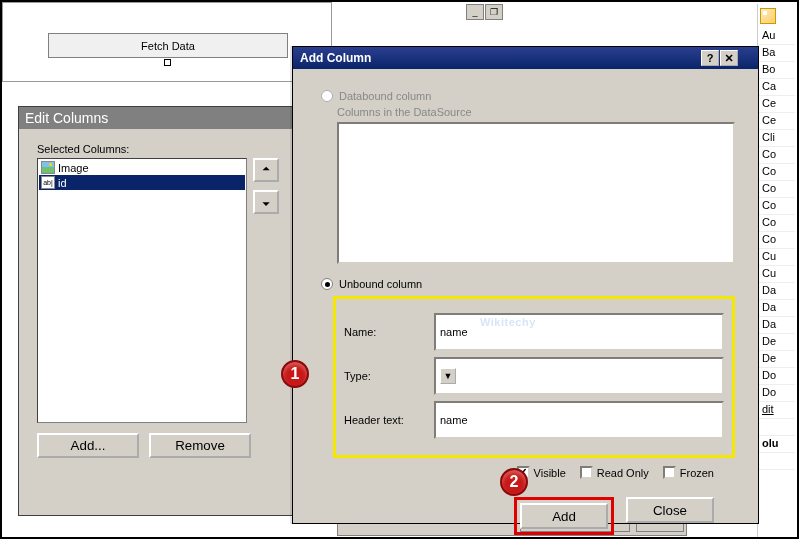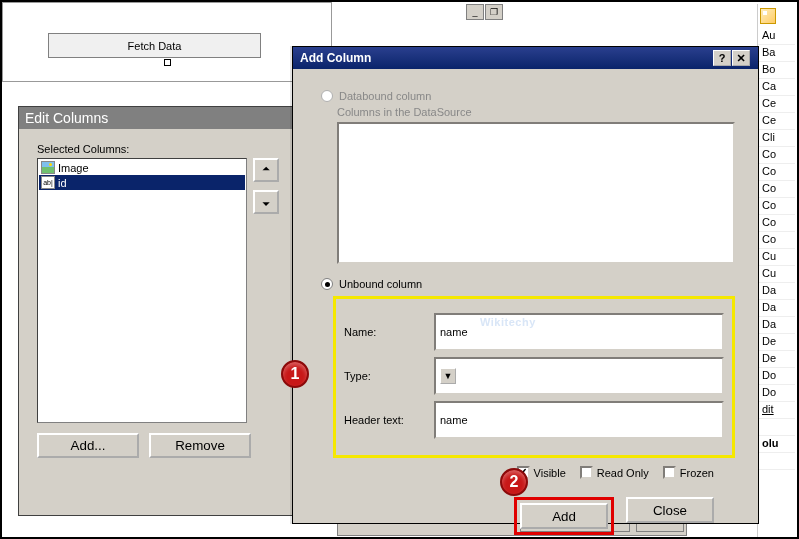--- a/index.html
+++ b/index.html
@@ -2,21 +2,21 @@
 <html><head>
 <meta charset="utf-8">
 <style>
 * { box-sizing: border-box; margin: 0; padding: 0; }
 body { font-family: Tahoma, Arial, sans-serif; font-size: 11px; background: #fff; width: 799px; height: 539px; position: relative; overflow: hidden; border: 2px solid #000; }
 
 .bg-window { position: absolute; }
 
 
 .fetch-window { left: 0; top: 0; width: 330px; height: 80px; background: #fff; border: 1px solid #999; }
-.fetch-btn { position: absolute; left: 45px; top: 30px; width: 213px; height: 25px; background: #f0f0f0; border: 1px solid #808080; display: flex; align-items: center; justify-content: center; cursor: pointer; }
+.fetch-btn { position: absolute; left: 45px; top: 30px; width: 240px; height: 25px; background: #f0f0f0; border: 1px solid #808080; display: flex; align-items: center; justify-content: center; cursor: pointer; }
 .fetch-handle { position: absolute; left: 161px; top: 56px; width: 7px; height: 7px; background: #fff; border: 1px solid #000; }
 
 
 .top-controls { position: absolute; left: 463px; top: 2px; display: flex; }
 .top-controls div { width: 18px; height: 16px; background: #d4d0c8; border: 1px solid #808080; margin-left: 1px; display: flex; align-items: center; justify-content: center; font-size: 9px; }
 
 
 .edit-cols { position: absolute; left: 16px; top: 104px; width: 520px; height: 410px; background: #d4d0c8; border: 1px solid #404040; }
 .edit-cols-title { background: #808080; color: #fff; padding: 3px 6px; font-size: 14px; }
 .edit-cols-body { padding: 14px 18px; }
@@ -37,21 +37,21 @@
 
 .props { position: absolute; right: 2px; top: 2px; width: 38px; height: 535px; background: #fff; border-left: 1px solid #ccc; overflow: hidden; }
 .props-icon { width: 16px; height: 16px; margin: 4px 2px; background: linear-gradient(135deg,#ffeebb,#ffcc66); border: 1px solid #cc9900; position: relative; }
 .props-icon::after { content: ''; position: absolute; left: 2px; top: 2px; width: 4px; height: 4px; background: #fff; }
 .props div.row { height: 17px; padding: 1px 4px; border-bottom: 1px solid #eee; white-space: nowrap; overflow: hidden; color: #000; }
 .props .link { color: #0033cc; text-decoration: underline; cursor: pointer; }
 .props .bold { font-weight: bold; }
 
 
 .addcol { position: absolute; left: 290px; top: 44px; width: 467px; height: 478px; background: #d4d0c8; border: 1px solid #000; box-shadow: -2px 0 0 rgba(0,0,0,.1); }
-.addcol-title { background: linear-gradient(#2a3f8e, #0a246a); color: #fff; padding: 3px 8px 3px 7px; font-size: 12px; font-weight: bold; display: flex; align-items: center; }
+.addcol-title { background: linear-gradient(#2a3f8e, #0a246a); color: #fff; padding: 3px 20px 3px 7px; font-size: 12px; font-weight: bold; display: flex; align-items: center; }
 .addcol-title .spacer { flex: 1; }
 .addcol-title button { width: 18px; height: 16px; background: #d4d0c8; border: 1px outset #fff; margin-left: 1px; color: #000; font-weight: bold; font-size: 11px; line-height: 1; cursor: pointer; display: flex; align-items: center; justify-content: center; }
 .addcol-body { padding: 18px 22px 16px 22px; }
 .radio-row { display: flex; align-items: center; gap: 6px; margin: 3px 0 4px 6px; }
 .radio { width: 12px; height: 12px; border: 1px solid #808080; border-radius: 50%; background: #fff; display: inline-flex; align-items: center; justify-content: center; }
 .radio.checked::after { content: ''; width: 5px; height: 5px; background: #000; border-radius: 50%; }
 .radio.disabled { border-color: #b0b0b0; }
 .disabled-text { color: #888; }
 .ds-label { margin: 4px 0 4px 22px; }
 .ds-box { margin-left: 22px; width: 398px; height: 142px; background: #fff; border: 2px inset #d4d0c8; }

